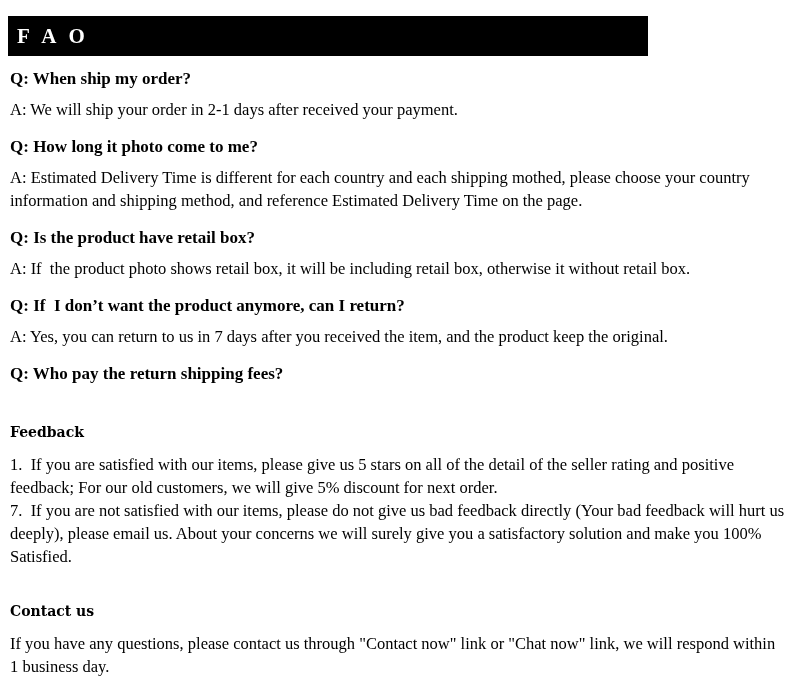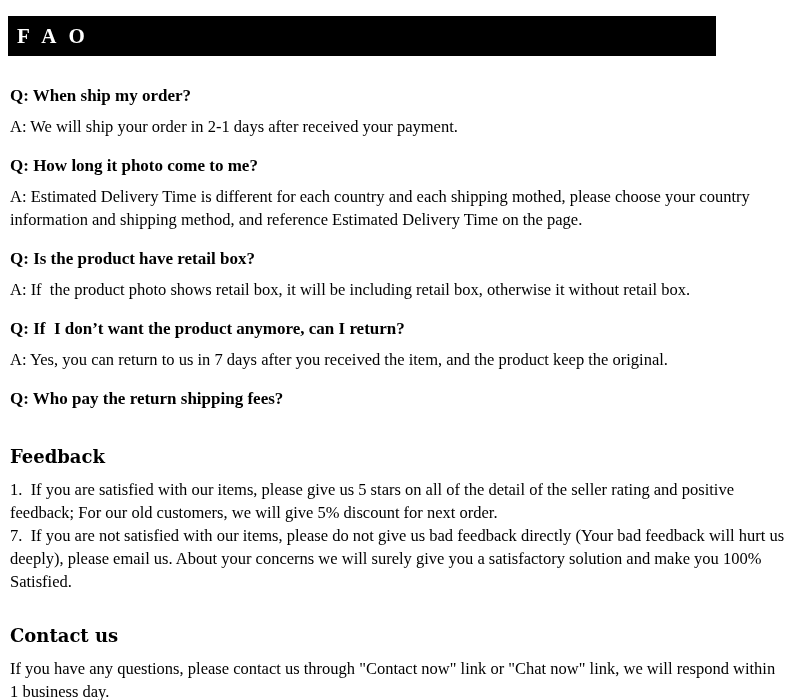--- a/index.html
+++ b/index.html
@@ -20,21 +20,21 @@
     width: 800px;
     height: 700px;
     box-sizing: border-box;
   }
 
   
   .faq-header-bar {
     position: absolute;
     left: 8px;
     top: 16px;
-    width: 708px;
+    width: 640px;
     height: 40px;
     background: #000000;
     box-sizing: border-box;
   }
   .faq-header-title {
     position: absolute;
     left: 9px;
     top: 7px;
     color: #ffffff;
     font-family: "Liberation Serif", "DejaVu Serif", serif;
@@ -47,21 +47,21 @@
 
   
   .content {
     position: absolute;
     left: 10px;
     top: 68px;
     width: 776px;
   }
 
   .qa-block {
-    margin: 17px 0 8px 0;
+    margin: 0 0 8px 0;
   }
 
   .question {
     font-family: "Liberation Serif", "DejaVu Serif", serif;
     font-size: 17px;
     font-weight: bold;
     line-height: 22px;
     margin: 0 0 8px 0;
     white-space: pre-wrap;
   }
@@ -75,21 +75,21 @@
     white-space: pre-wrap;
   }
 
   .answer.tight {
     margin-bottom: 14px;
   }
 
   
   .section-heading {
     font-family: "DejaVu Serif", "Liberation Serif", serif;
-    font-size: 18px;
+    font-size: 14px;
     font-weight: bold;
     line-height: 22px;
     margin: 0 0 10px 0;
     letter-spacing: 0px;
   }
 
   .section-gap-top {
     margin-top: 36px;
   }
 

